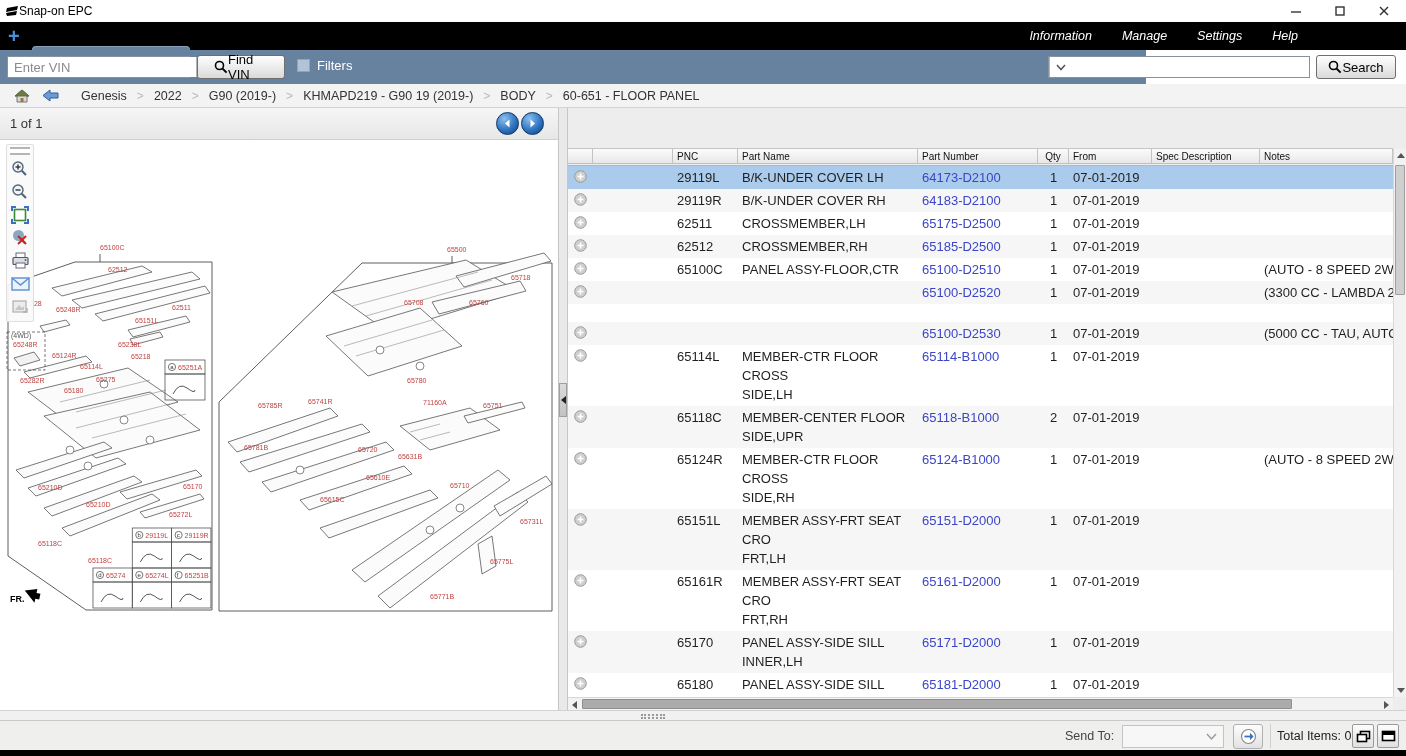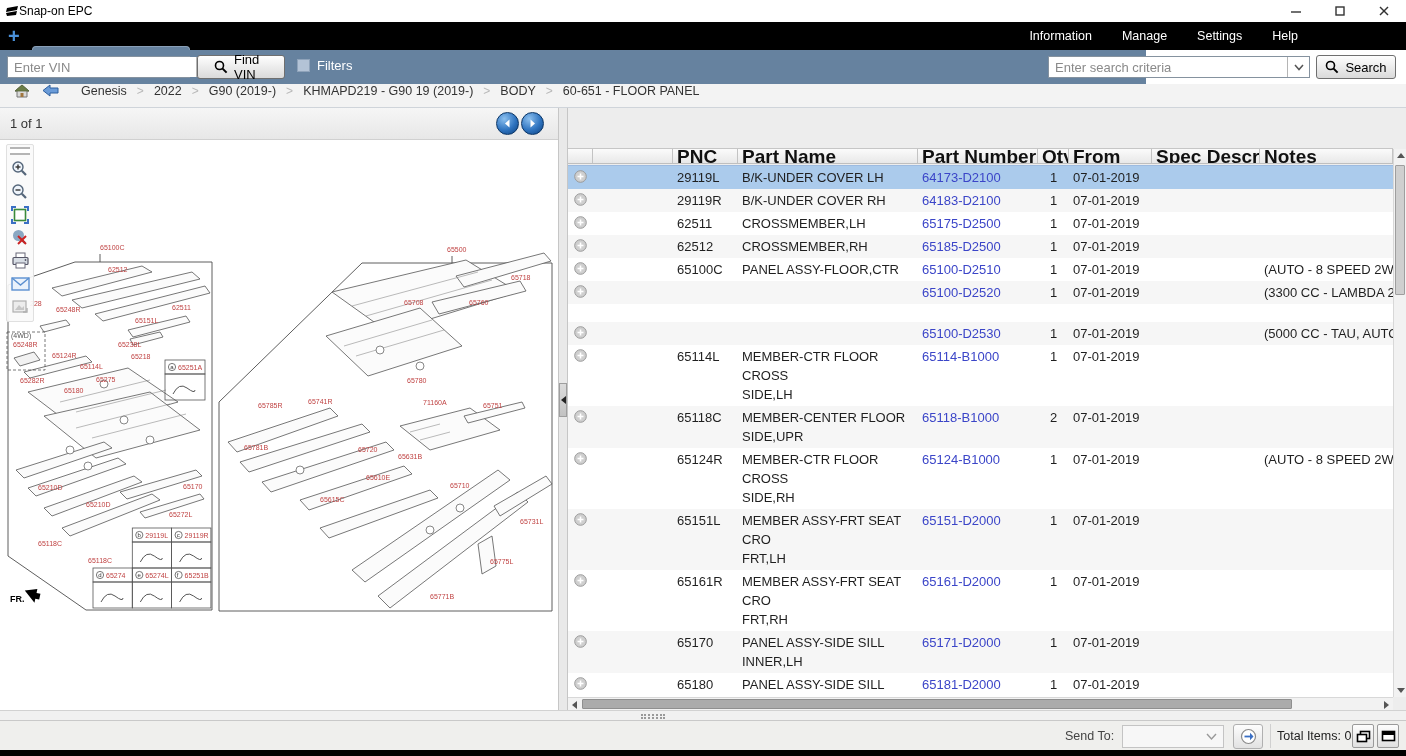--- a/index.html
+++ b/index.html
@@ -13,39 +13,39 @@
   .wincontrols { position:absolute; right:0; top:0; height:22px; display:flex; }
   .winbtn { width:44px; height:22px; display:flex; align-items:center; justify-content:center; }
 
   
   .menubar { position:absolute; left:0; top:22px; width:1406px; height:28px; background:#000; }
   .newtab-btn { position:absolute; left:8px; top:3px; color:#4a90d9; font-size:20px; font-weight:bold; line-height:22px; cursor:pointer; }
   .tab { position:absolute; left:32px; top:24px; width:158px; height:26px; background:#66829f; border:1px solid #8aa0b8; border-bottom:none; border-radius:4px 4px 0 0; display:flex; align-items:center; color:#fff; font-size:12px; font-weight:bold; padding:0 6px 0 10px; }
   .tab .tabtext { margin-left:6px; white-space:nowrap; overflow:hidden; flex:1; }
   .tab .tabclose { font-size:11px; font-weight:bold; color:#fff; margin-left:4px; }
   .menuitems { position:absolute; right:108px; top:0; height:28px; display:flex; gap:30px; align-items:center; }
-  .menuitem { color:#fff; font-size:12.5px; }
+  .menuitem { color:#fff; font-size:12.5px;font-style:italic; }
 
   
   .searchrow { position:absolute; left:0; top:50px; width:1146px; height:34px; background:#66829f; }
   .combo { background:#fff; border:1px solid #85929f; display:flex; align-items:stretch; height:22px; }
   .combo .cinput { flex:1; border:none; outline:none; font-family:"Liberation Sans",sans-serif; font-size:13px; padding:0 6px; color:#222; }
   .combo .cinput::placeholder { color:#8a8a8a; }
   .combo .cbtn { width:22px; border-left:1px solid #b5b5b5; display:flex; align-items:center; justify-content:center; background:#fff; }
   #vin-combo { position:absolute; left:7px; top:6px; width:183px; }
   #criteria-combo { position:absolute; left:1048px; top:6px; width:262px; }
-  .push-btn { position:absolute; top:5px; height:24px; background:linear-gradient(#fefefe,#dadada); border:1px solid #6f6f6f; border-radius:3px; display:flex; align-items:center; justify-content:center; gap:6px; font-size:13px; color:#000; padding:0 16px; }
+  .push-btn { position:absolute; top:5px; height:24px; background:linear-gradient(#fefefe,#dadada); border:1px solid #6f6f6f; border-radius:3px; display:flex; align-items:center; justify-content:center; font-size:13px; color:#000; padding:0 16px; }
   #findvin-btn { left:197px; width:88px; }
   #search-btn { left:1316px; width:80px; }
   .filters-wrap { position:absolute; left:297px; top:8px; display:flex; align-items:center; gap:7px; }
   .filters-check { width:13px; height:13px; background:#b3c3d6; border:1px solid #8fa3ba; }
   .filters-label { color:#fff; font-size:13px; }
 
   
-  .breadcrumb { position:absolute; left:0; top:84px; width:1406px; height:24px; background:#f3f3f3; border-bottom:1px solid #cfd4da; display:flex; align-items:flex-start; font-size:12.5px; color:#333; }
+  .breadcrumb { position:absolute; left:0; top:84px; width:1406px; height:24px; background:#f3f3f3; border-bottom:1px solid #cfd4da; display:flex; align-items:center; font-size:12.5px; color:#333; }
   .breadcrumb .bc-ico { margin-left:14px; display:flex; }
   .breadcrumb .bc-back { margin-left:12px; display:flex; }
   .bc-items { display:flex; align-items:center; margin-left:16px; }
   .bc-item { margin:0 6px; white-space:nowrap; }
   .bc-sep { color:#b8b8b8; font-size:12px; margin:0 4px; }
 
   
   .main { position:absolute; left:0; top:108px; width:1406px; height:602px; }
   .left-panel { position:absolute; left:0; top:0; width:558px; height:602px; background:#fff; }
   .splitterv { position:absolute; left:558px; top:0; width:10px; height:602px; background:#e9e9e9; border-left:1px solid #c6c6c6; border-right:1px solid #c6c6c6; }
@@ -63,21 +63,21 @@
   .viewer-canvas { position:absolute; left:0; top:32px; width:558px; height:570px; background:#fff; overflow:hidden; }
   .viewer-toolbar { position:absolute; left:6px; top:4px; width:28px; display:flex; flex-direction:column; align-items:center; gap:1px; background:rgba(250,250,250,.92); border:1px solid #e0e0e0; border-radius:2px; padding:2px 0 3px 0; z-index:5; }
   .vt-grip { width:20px; height:8px; border-top:2px solid #b5b5b5; border-bottom:2px solid #b5b5b5; background:linear-gradient(#fff 45%, #b5b5b5 45%, #b5b5b5 55%, #fff 55%); margin-bottom:2px; }
   .vt-btn { width:24px; height:22px; display:flex; align-items:center; justify-content:center; }
 
   
   .rp-top { position:absolute; left:0; top:0; width:838px; height:40px; background:#ececec; }
   .narrow-input { position:absolute; left:3px; top:4px; width:192px; height:24px; border:1px solid #b5b5b5; font-family:"Liberation Sans",sans-serif; font-size:13px; padding:0 7px; color:#222; outline:none; }
   .narrow-input::placeholder { color:#8a8a8a; }
 
-  .thead { position:absolute; left:0; top:40px; width:825px; height:16px; background:linear-gradient(#fbfbfb,#e8e8e8); border-top:1px solid #c6c6c6; border-bottom:1px solid #bfbfbf; display:flex; font-size:19px; color:#111;font-weight:bold; }
+  .thead { position:absolute; left:0; top:40px; width:825px; height:16px; background:linear-gradient(#fbfbfb,#e8e8e8); border-top:1px solid #c6c6c6; border-bottom:1px solid #bfbfbf; display:flex; font-size:10px; color:#111; }
   .th { border-right:1px solid #c3c3c3; padding:0px 4px; line-height:15px; white-space:nowrap; overflow:hidden; }
   .tbody { position:absolute; left:0; top:57px; width:825px; height:532px; overflow:hidden; background:#fff; }
   .trow { display:flex; align-items:flex-start; min-height:23px; background:#fff; }
   .trow.alt { background:#f6f6f6; }
   .trow.sel { background:#abcbec; border-top:1px solid #9dbbe0; }
   .trow.blank { min-height:18px; }
   .td { padding:2px 4px; line-height:19px; font-size:13px; color:#1f1f1f; white-space:nowrap; overflow:hidden; }
   .td.wrap { white-space:pre-line; }
   .c0 { width:25px; flex:none; display:flex; justify-content:center; padding-top:4px; }
   .c1 { width:80px; flex:none; }
@@ -186,21 +186,20 @@
           <line x1="8.6" y1="8.6" x2="12.6" y2="12.6" stroke="#000" stroke-width="2"></line>
         </svg>
       </span>
     <span>Find VIN</span>
   </div>
   <div class="filters-wrap">
     <span class="filters-check"></span>
     <span class="filters-label">Filters</span>
   </div>
   <div class="combo" id="criteria-combo">
-    <input class="cinput" placeholder="Enter search criteria" style="">
     <span class="cbtn">
         <svg width="10" height="7">
           <polyline points="1,1 5,5.5 9,1" fill="none" stroke="#555" stroke-width="1.5"></polyline>
         </svg>
       </span>
   </div>
   <div class="push-btn" id="search-btn">
     <span>
         <svg width="14" height="14">
           <circle cx="5.5" cy="5.5" r="4" fill="none" stroke="#000" stroke-width="1.6"></circle>

